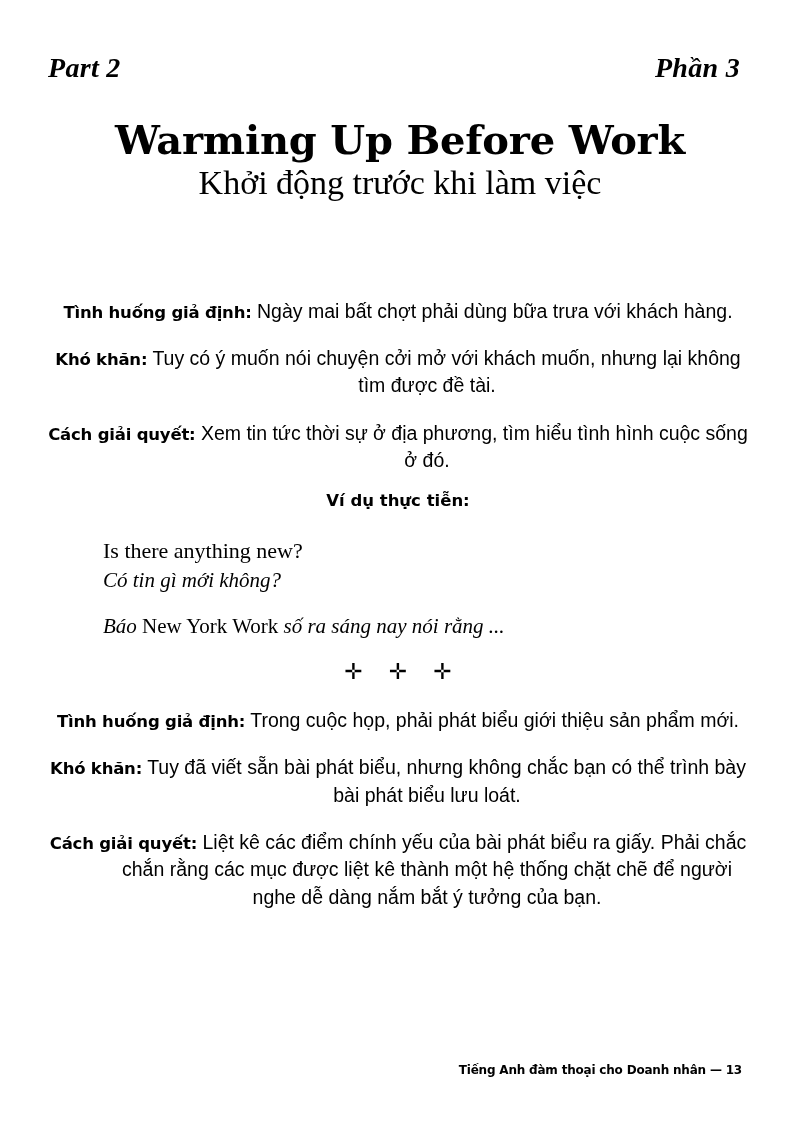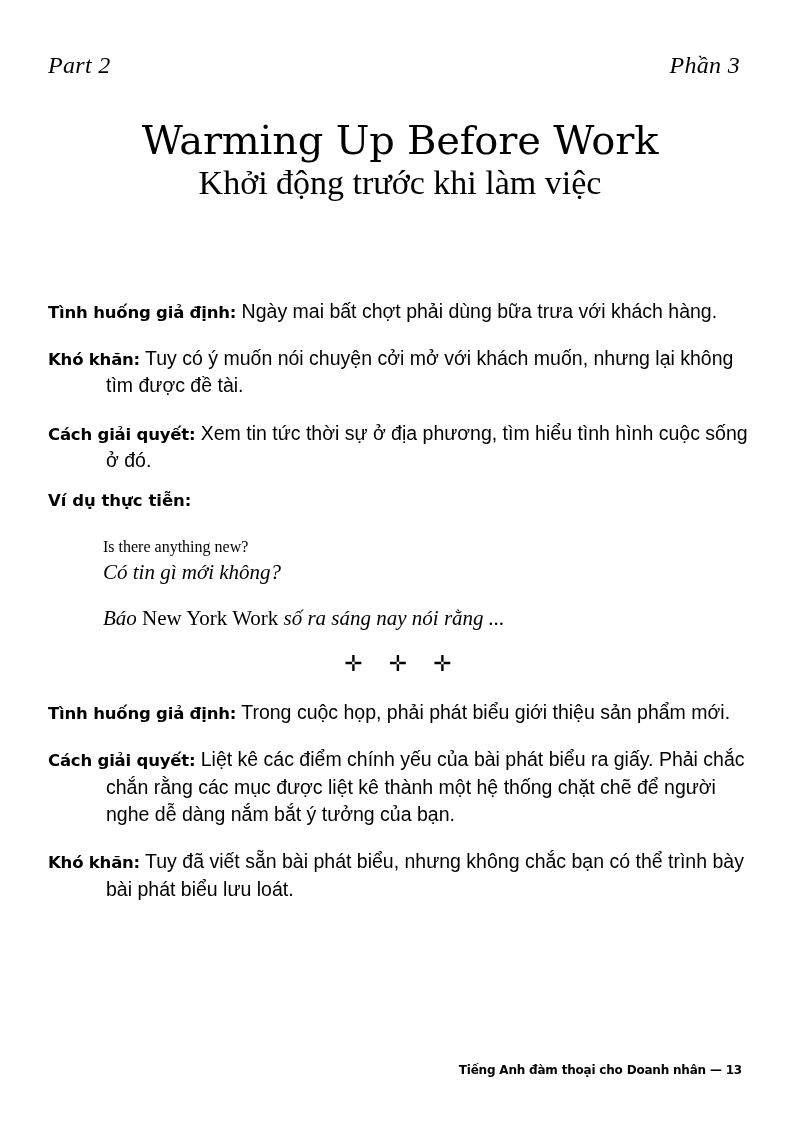--- a/index.html
+++ b/index.html
@@ -30,36 +30,36 @@
     top: 52px;
     left: 48px;
     right: 60px;
     display: flex;
     justify-content: space-between;
     align-items: baseline;
   }
   .running-head .rh {
     font-family: "Liberation Serif", serif;
     font-style: italic;
-    font-weight: normal;
-    font-size: 24px;
+    font-weight: bold;
+    font-size: 28px;
     letter-spacing: 0.3px;
   }
 
   
   .title-block {
     position: absolute;
     top: 118px;
     left: 0;
     width: 800px;
     text-align: center;
   }
   .title-en {
     font-family: "DejaVu Serif", serif;
-    font-weight: normal;
+    font-weight: bold;
     font-size: 40px;
     letter-spacing: -0.2px;
     line-height: 1.12;
   }
   .title-vi {
     font-family: "Liberation Serif", serif;
     font-weight: normal;
     font-size: 34px;
     line-height: 1.2;
   }
@@ -68,20 +68,21 @@
   .content {
     position: absolute;
     top: 278px;
     left: 48px;
     width: 700px;
   }
   .entry {
     margin-bottom: 11px;
     font-size: 19.5px;
     line-height: 1.42;
+    text-align: center;
   }
   .entry .lbl {
     font-family: "DejaVu Sans", sans-serif;
     font-weight: bold;
     font-size: 16.5px;
     letter-spacing: -0.2px;
   }
   .entry .txt {
     font-family: "Liberation Sans", sans-serif;
     font-size: 19.5px;
@@ -101,21 +102,21 @@
     text-indent: 0;
   }
 
   .examples {
     margin-left: 55px;
     margin-top: 6px;
   }
   .ex-group { margin-bottom: 18px; }
   .ex-en {
     font-family: "Liberation Serif", serif;
-    font-size: 16px;
+    font-size: 22px;
     line-height: 1.35;
     margin-top: 24px;
   }
   .ex-vi {
     font-family: "Liberation Serif", serif;
     font-style: italic;
     font-size: 21px;
     line-height: 1.35;
   }
   .ex-vi .roman { font-style: normal; }
@@ -175,21 +176,21 @@
         </div>
       </div>
     </div>
 
     <div class="divider">
       <span>✛</span><span>✛</span><span>✛</span>
     </div>
 
     <div>
       <p class="entry"><span class="lbl">Tình huống giả định:</span><span class="txt"> Trong cuộc họp, phải phát biểu giới thiệu sản phẩm mới.</span></p>
+      <p class="entry"><span class="lbl">Khó khăn:</span><span class="txt"> Tuy đã viết sẵn bài phát biểu, nhưng không chắc bạn có thể trình bày bài phát biểu lưu loát.</span></p>
       <p class="entry"><span class="lbl">Cách giải quyết:</span><span class="txt"> Liệt kê các điểm chính yếu của bài phát biểu ra giấy. Phải chắc chắn rằng các mục được liệt kê thành một hệ thống chặt chẽ để người nghe dễ dàng nắm bắt ý tưởng của bạn.</span></p>
-      <p class="entry"><span class="lbl">Khó khăn:</span><span class="txt"> Tuy đã viết sẵn bài phát biểu, nhưng không chắc bạn có thể trình bày bài phát biểu lưu loát.</span></p>
     </div>
 
   </div>
 
   <div class="footer">Tiếng Anh đàm thoại cho Doanh nhân — 13</div>
 
 </div>
 
 </body></html>

